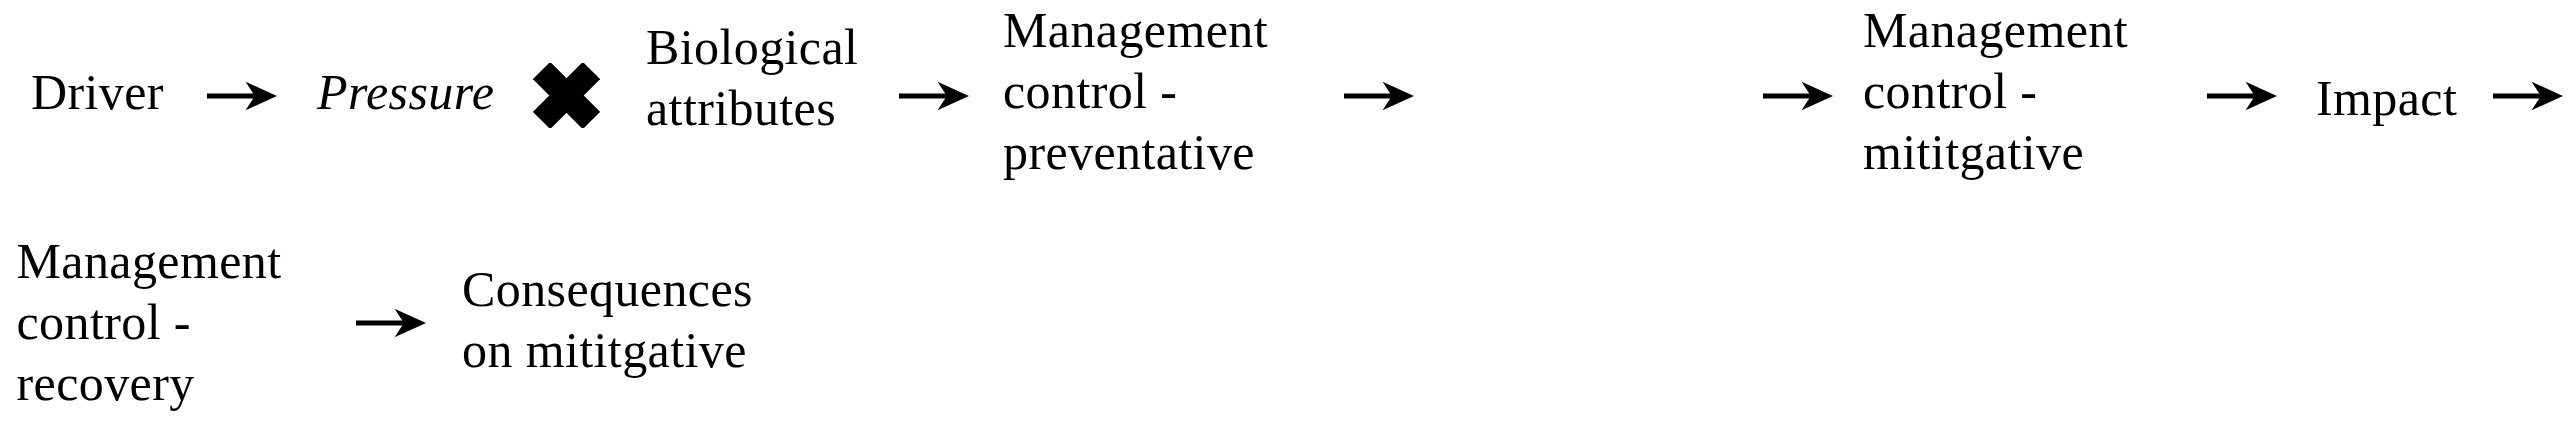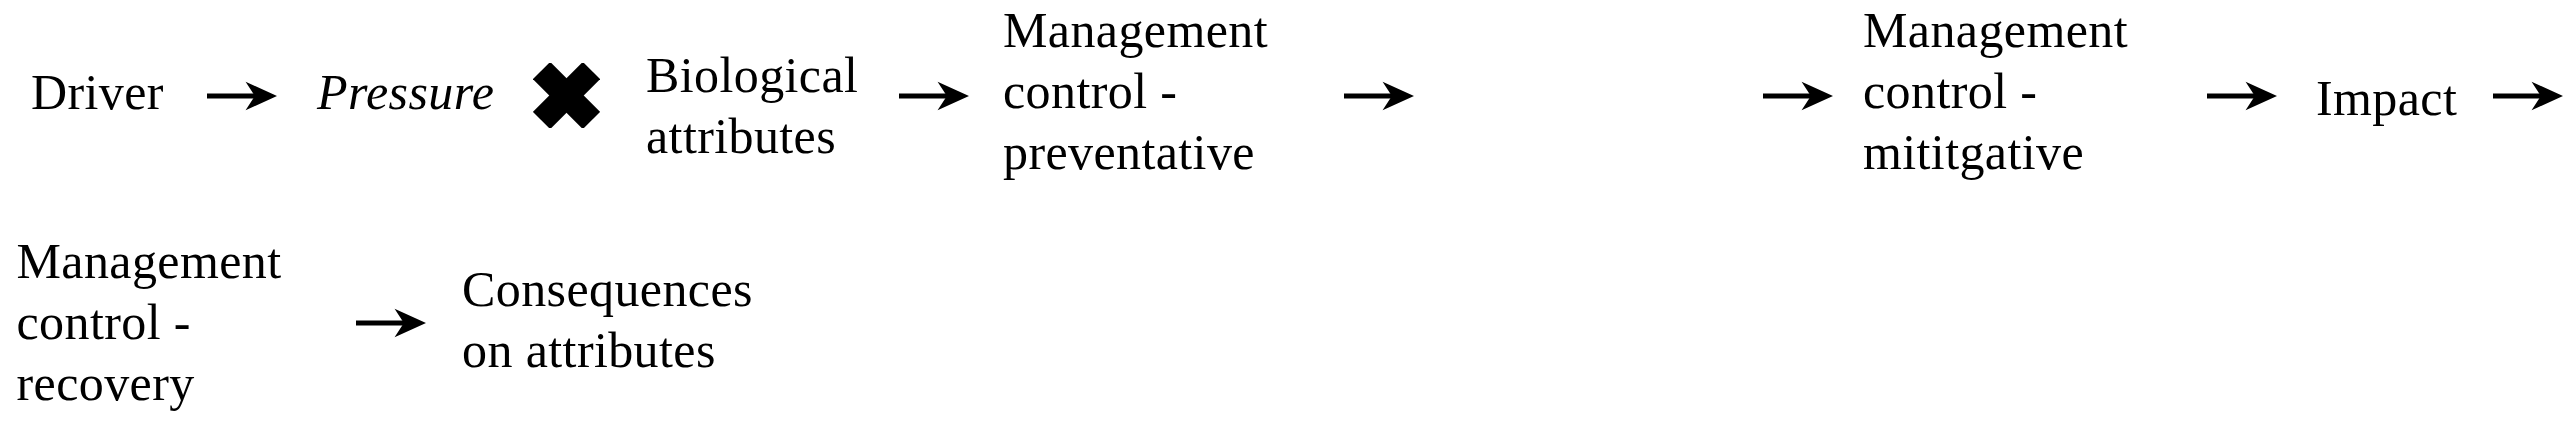--- a/index.html
+++ b/index.html
@@ -54,21 +54,21 @@
 
   <span class="icon" style="left:533px; top:63px;">
     <svg width="67" height="65" viewBox="0 0 93 90" fill="#000000">
       <g transform="translate(46.5,45)">
         <rect x="-49" y="-17" width="98" height="34" transform="rotate(45)"></rect>
         <rect x="-49" y="-17" width="98" height="34" transform="rotate(-45)"></rect>
       </g>
     </svg>
   </span>
 
-  <div class="node" style="left:646px; top:45px;">Biological
+  <div class="node" style="left:646px; top:17px;">Biological
 attributes</div>
 
   <span class="icon" style="left:899px; top:80px;">
     <svg width="70" height="32" viewBox="0 0 98 44" fill="#000000">
       <rect x="0" y="18.5" width="70" height="7"></rect>
       <polygon points="54,2 98,22 54,42 67,22"></polygon>
     </svg>
   </span>
 
   <div class="node" style="left:1003px; top:0px;">Management
@@ -115,16 +115,16 @@
 recovery</div>
 
   <span class="icon" style="left:356px; top:307px;">
     <svg width="70" height="32" viewBox="0 0 98 44" fill="#000000">
       <rect x="0" y="18.5" width="70" height="7"></rect>
       <polygon points="54,2 98,22 54,42 67,22"></polygon>
     </svg>
   </span>
 
   <div class="node" style="left:462px; top:259px;">Consequences
-on attributes</div>
+on mititgative</div>
 
 </div>
 
 
 </body></html>

